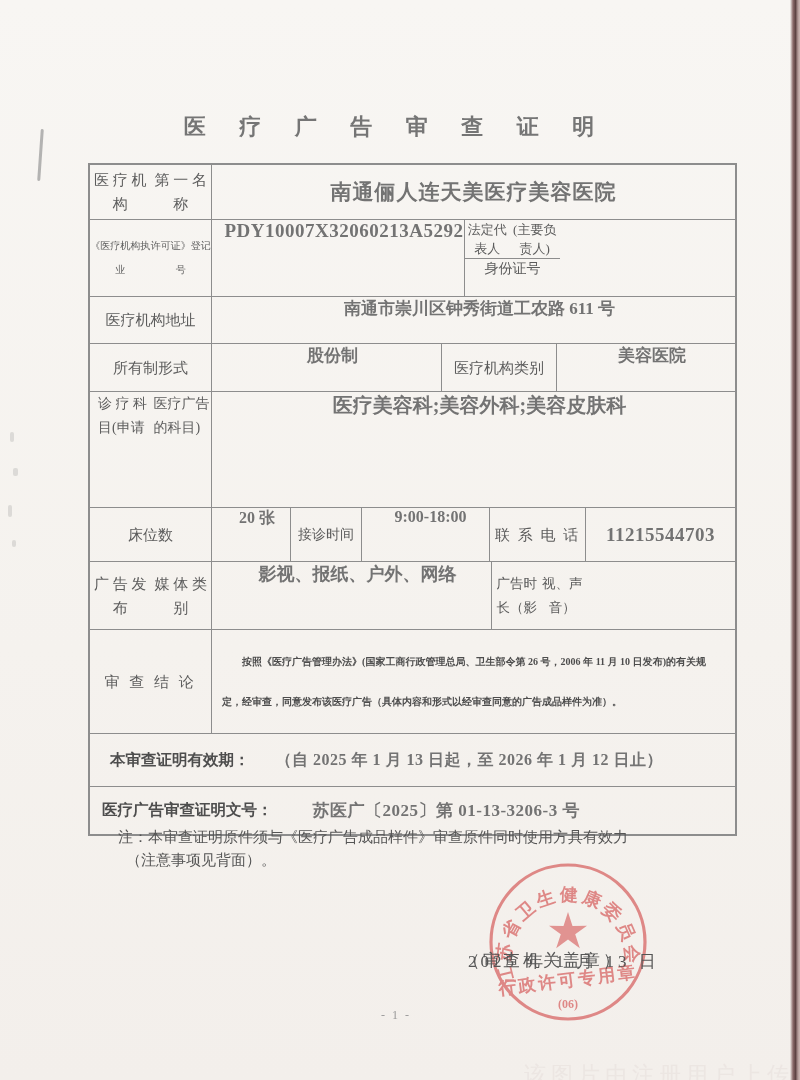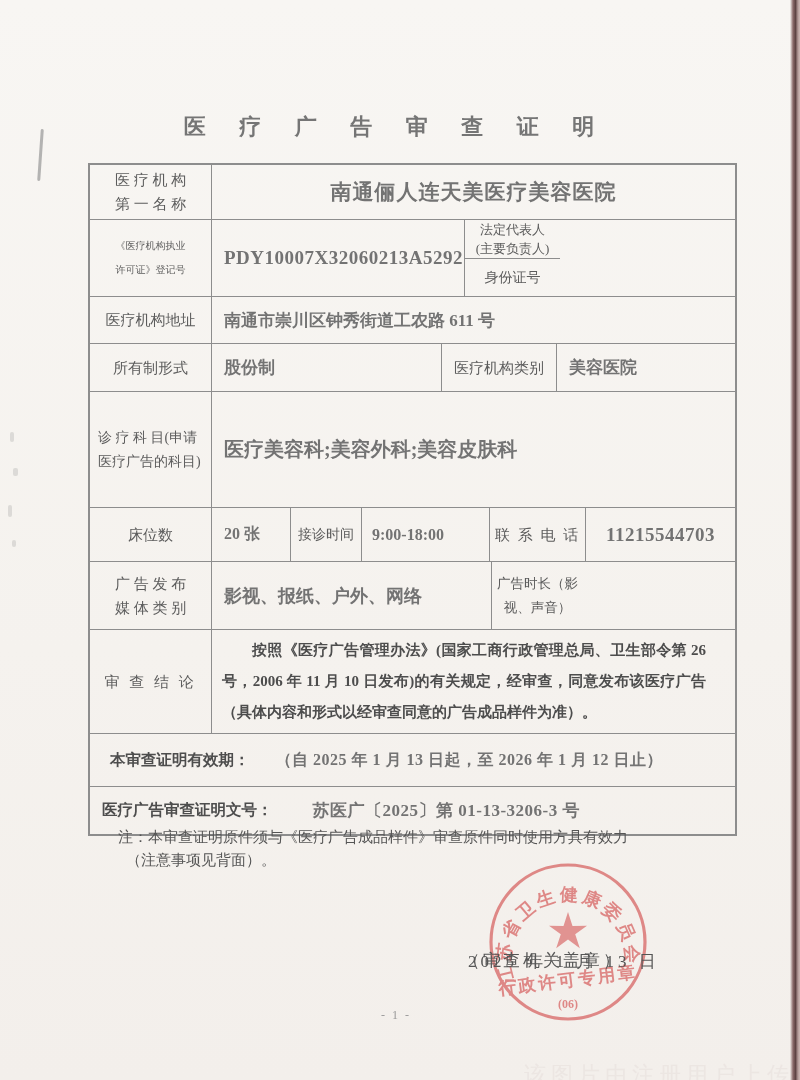--- a/index.html
+++ b/index.html
@@ -16,28 +16,28 @@
   
   .pen-mark{left:39px;top:129px;width:3px;height:52px;background:#8f8f8f;opacity:.65;transform:rotate(4deg);border-radius:2px;}
   .smudge{background:#9a9a9a;opacity:.28;border-radius:2px;}
   
   .title{left:0;top:112px;width:792px;text-align:center;font-size:22px;font-weight:700;
     letter-spacing:14px;color:#757575;}
   
   .tbl{left:88px;top:163px;width:645px;border:2px solid #8d8d8d;background:transparent;}
   .row{display:flex;border-top:1.6px solid #8d8d8d;}
   .row:first-child{border-top:none;}
-  .cell{box-sizing:border-box;border-right:1.6px solid #8d8d8d;display:flex;flex-direction:column;justify-content:center;}
+  .cell{box-sizing:border-box;border-right:1.6px solid #8d8d8d;display:flex;justify-content:center;}
   .cell:last-child{border-right:none;}
   .lbl{width:122px;align-items:center;text-align:center;font-size:15px;color:#5c5c5c;line-height:24px;}
   .val{font-weight:600;color:#737373;}
   .pl12{padding-left:12px;}
   .small{font-size:13px;line-height:19px;color:#5c5c5c;}
   .stack{display:flex;flex-direction:column;justify-content:center;}
-  .halfsplit > div{flex:1;display:flex;flex-direction:column;justify-content:center;}
+  .halfsplit > div{flex:1;display:flex;flex-direction:row;justify-content:center;}
   .note{left:118px;top:826px;width:600px;font-size:15px;line-height:23px;color:#555;}
   .footer-caption{left:463px;top:905px;font-size:17px;letter-spacing:3px;color:#555;margin-top:44px;}
   .footer-date{left:468px;top:950px;font-size:17px;letter-spacing:4px;color:#555;}
   .pageno{left:0;top:1008px;width:792px;text-align:center;font-size:12px;color:#9a9a9a;letter-spacing:2px;}
   .seal{left:486px;top:860px;width:164px;height:164px;opacity:.78;}
   .watermark{right:6px;bottom:-10px;font-size:22px;letter-spacing:5px;
     color:rgba(235,229,225,0.95);font-family:"Liberation Sans","DejaVu Sans",sans-serif;white-space:nowrap;}
 </style>
 </head>
 <body>
@@ -112,21 +112,21 @@
     </div>
     <div class="cell val pl12" style="width:280px;font-size:18px;">影视、报纸、户外、网络</div>
     <div class="cell lbl" style="width:91px;font-size:13.5px;">
       <span>广告时长（影</span>
       <span>视、声音）</span>
     </div>
   </div>
 
   <div class="row" style="height:103px;">
     <div class="cell lbl" style="letter-spacing:3px;">审 查 结 论</div>
-    <div class="cell" style="flex:1;font-size:15px;line-height:31px;padding:4px 29px 4px 10px;
+    <div class="cell" style="flex:1;font-size:10px;line-height:40px;padding:4px 29px 4px 10px;
          text-align:justify;text-indent:2em;font-weight:600;color:#4d4d4d;display:block;align-self:center;">按照《医疗广告管理办法》(国家工商行政管理总局、卫生部令第 26 号，2006 年 11 月 10 日发布)的有关规定，经审查，同意发布该医疗广告（具体内容和形式以经审查同意的广告成品样件为准）。</div>
   </div>
 
   <div class="row" style="height:52px;align-items:center;">
     <span style="font-size:15.5px;font-weight:600;color:#4d4d4d;padding-left:20px;">本审查证明有效期：</span>
     <span class="val" style="font-size:16px;padding-left:26px;letter-spacing:.5px;">（自 2025 年 1 月 13 日起，至 2026 年 1 月 12 日止）</span>
   </div>
 
   <div class="row" style="height:47px;align-items:center;">
     <span style="font-size:15.5px;font-weight:600;color:#4d4d4d;padding-left:12px;">医疗广告审查证明文号：</span>

